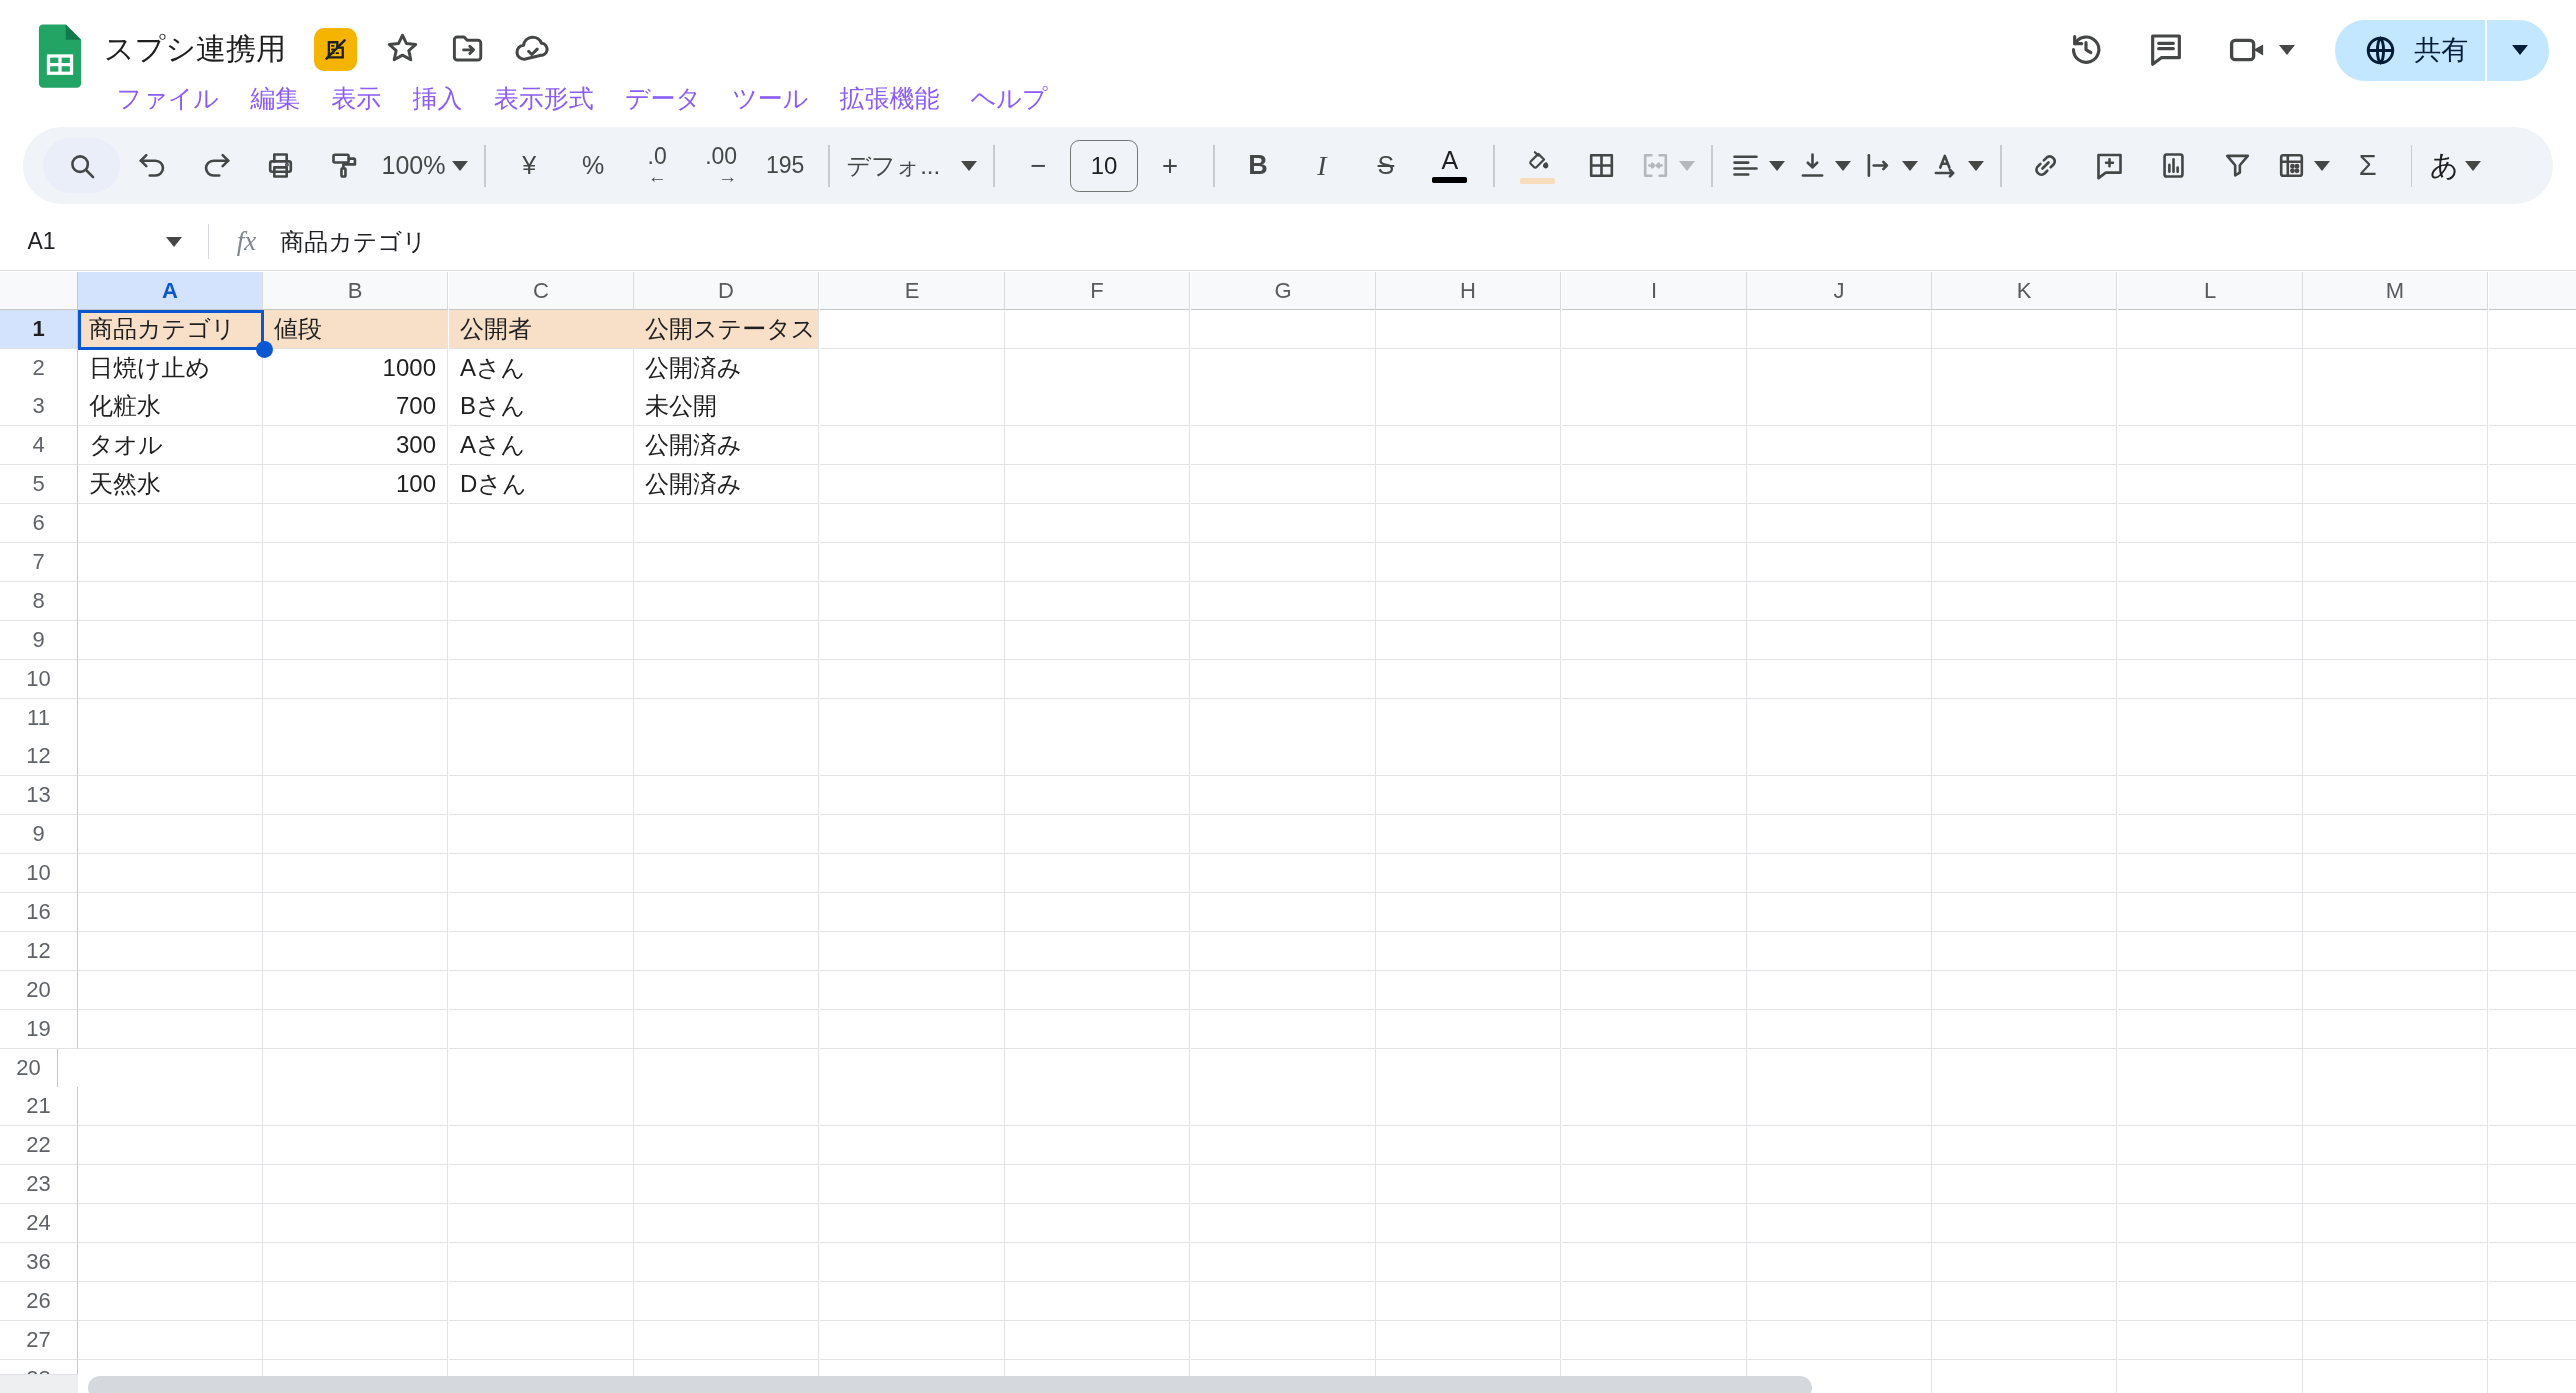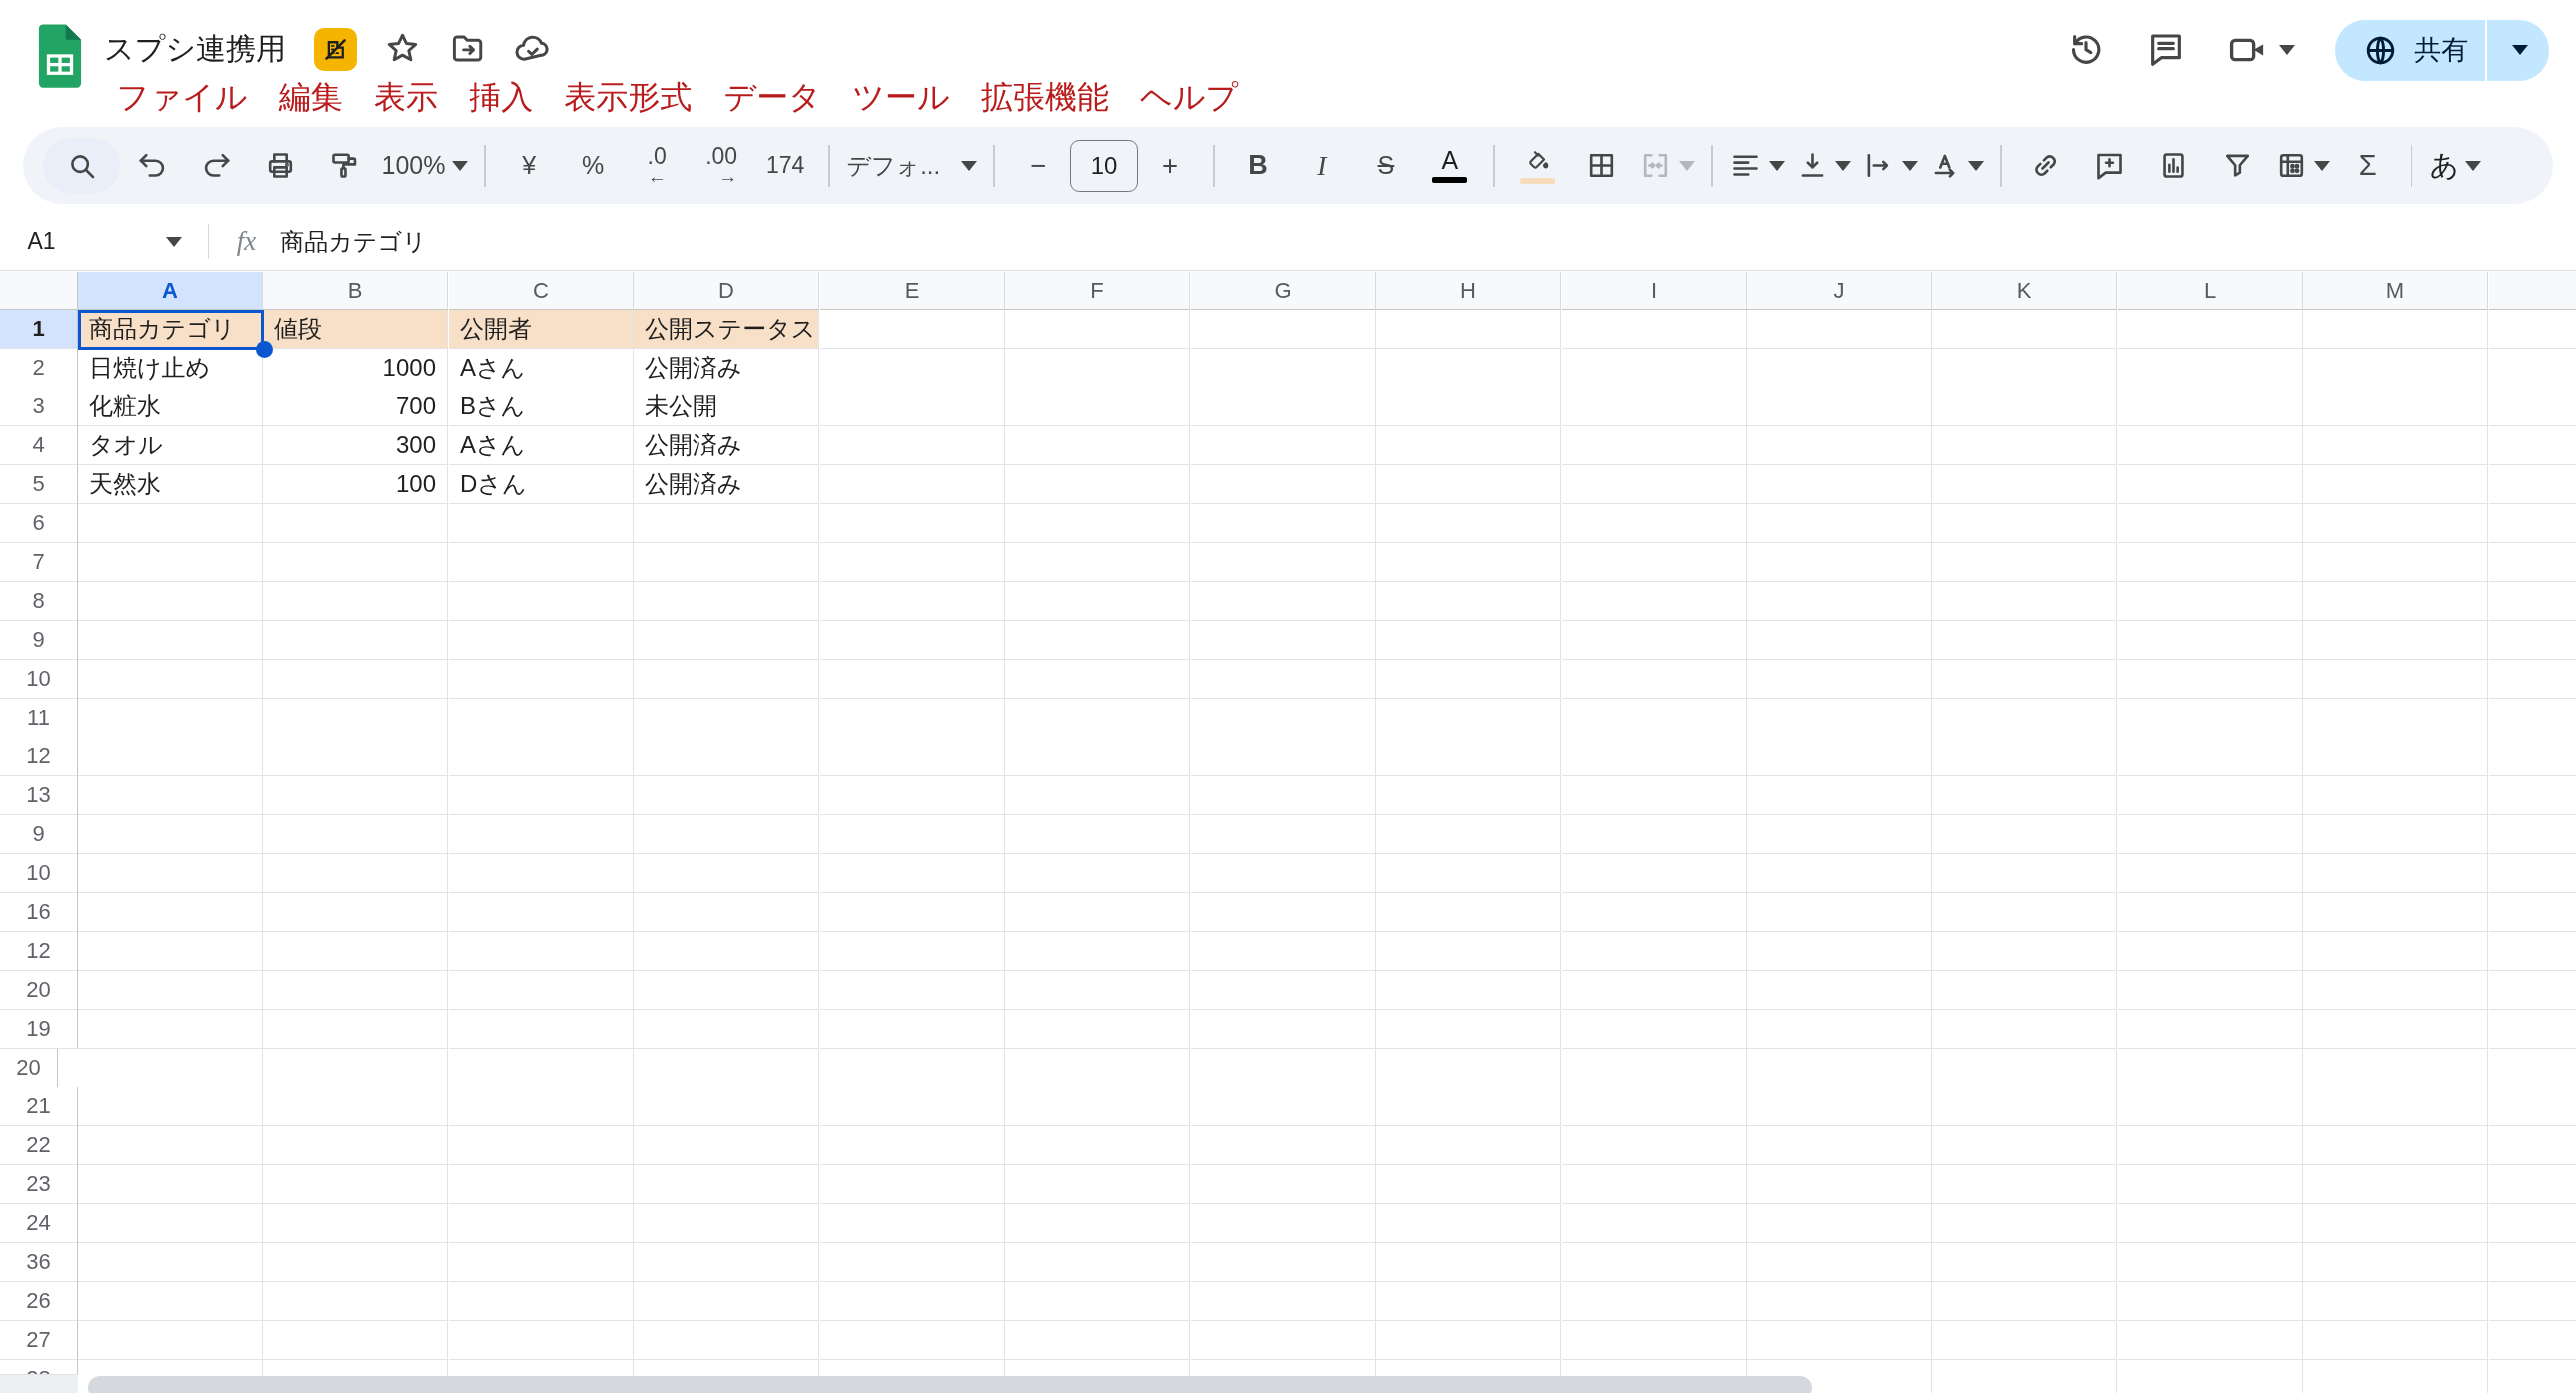--- a/index.html
+++ b/index.html
@@ -14,21 +14,21 @@
   .badge{width:43px;height:43px;border-radius:10px;background:#f4b400;display:flex;align-items:center;justify-content:center;}
   .top-right{right:27.5px;top:18.4px;display:flex;align-items:center;gap:40px;height:64px;}
   .share-pill{height:61px;border-radius:30px;background:#c2e7ff;display:flex;align-items:center;
               padding:0 11px 0 27.5px;gap:16.5px;color:#001d35;}
   .share-label{font-size:27px;color:#001d35;}
   .share-sep{width:1.8px;height:61px;background:rgba(255,255,255,.95);}
   .caret{width:0;height:0;border-left:8.3px solid transparent;border-right:8.3px solid transparent;border-top:10px solid #444746;}
   .caret.navy{border-top-color:#001d35;}
   .caret.gray{border-top-color:#b4b8bc;}
   .menu-row{left:101px;top:77px;display:flex;align-items:center;height:42px;}
-  .menu-item{font-size:32px;padding:5.5px 15.6px;border-radius:7.3px;color:#b91c1c;white-space:nowrap;cursor:default;}
+  .menu-item{font-size:25px;padding:5.5px 15.6px;border-radius:7.3px;color:#8b5cf6;white-space:nowrap;cursor:default;}
   
   .toolbar{left:23px;top:127px;width:2530px;height:77px;background:#f0f4f9;border-radius:39px;
            display:flex;align-items:center;padding:0 9.2px 0 20px;box-sizing:border-box;color:#444746;}
   .tb-btn{min-width:53px;height:55px;display:flex;align-items:center;justify-content:center;border-radius:9.2px;gap:6.4px;padding:0 5.5px;}
   .tb-btn.search-area{background:#e9eef8;border-radius:27.5px;min-width:66px;}
   .tb-div{width:1.8px;height:42px;background:#c8ccd2;margin:0 11px;flex:0 0 auto;}
   .tb-text{font-size:25px;color:#444746;white-space:nowrap;}
   .tb-zoom{font-size:25px;}
   .fontname{font-size:24px;min-width:108px;text-align:left;}
   .sizebox{width:66px;height:50px;border:1.8px solid #747775;border-radius:9.2px;display:flex;align-items:center;justify-content:center;font-size:24px;color:#1f1f1f;}
@@ -204,21 +204,21 @@
           <span class="arr">←</span>
         </span>
     </span>
     <span class="tb-btn">
       <span class="dec-wrap">
           <span class="num">.00</span>
           <span class="arr">→</span>
         </span>
     </span>
     <span class="tb-btn">
-        <span class="tb-text" style="font-size:23px;">174</span>
+        <span class="tb-text" style="font-size:23px;">195</span>
       </span>
     <span class="tb-div"></span>
     <span class="tb-btn">
       <span class="tb-text fontname">デフォ...</span>
       <span class="caret"></span>
     </span>
     <span class="tb-div"></span>
     <span class="tb-btn">
         <span class="tb-text" style="font-size:27.5px;">−</span>
       </span>

